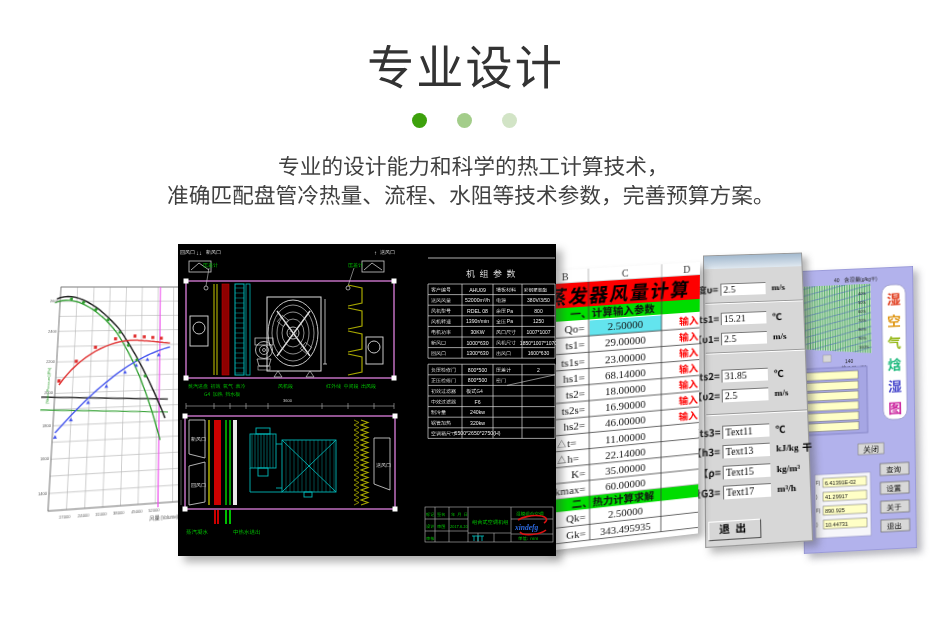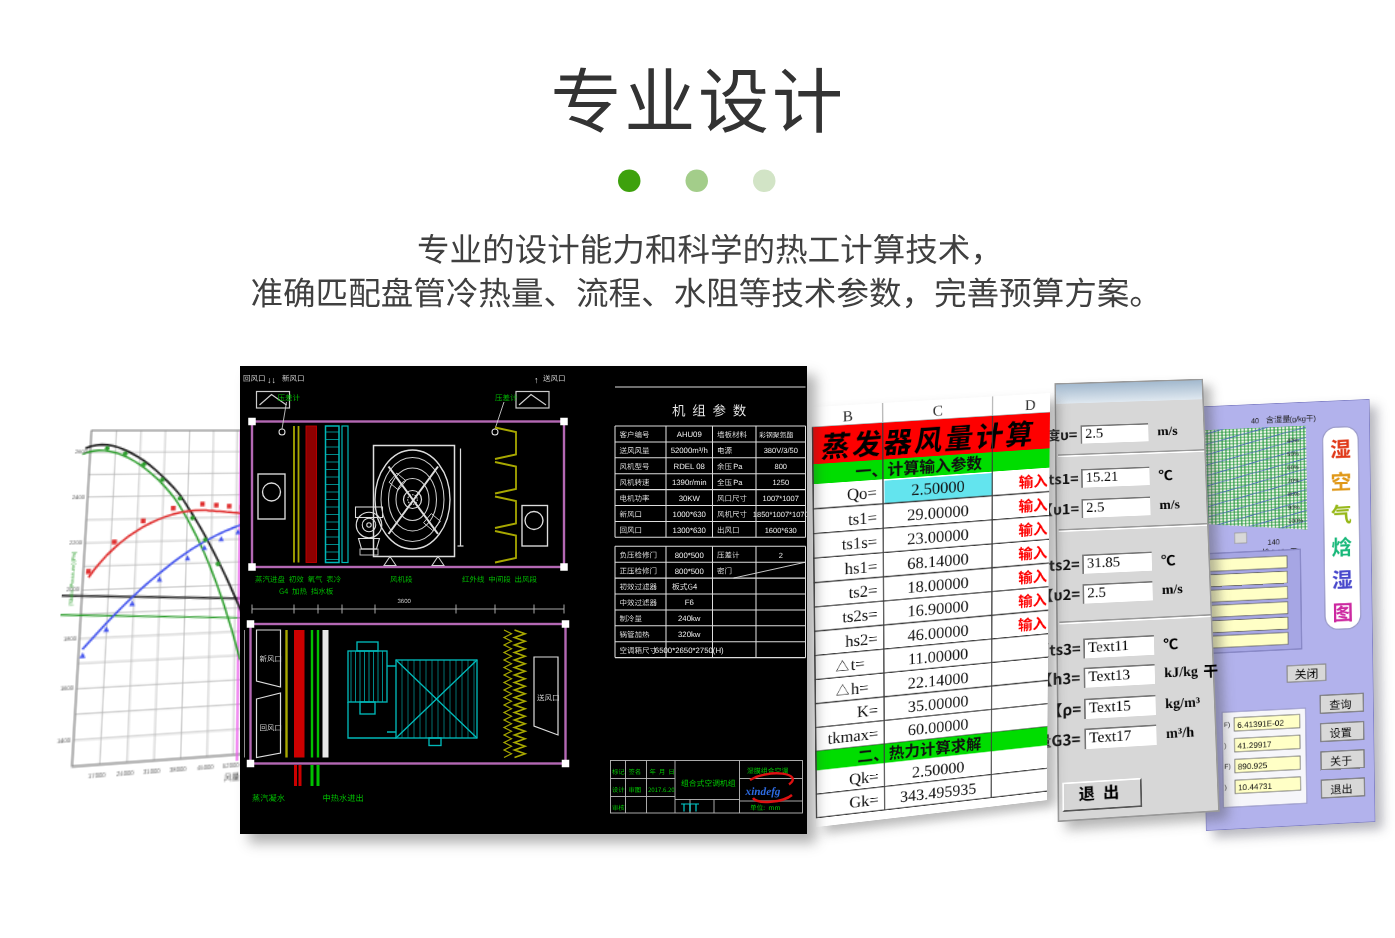--- a/index.html
+++ b/index.html
@@ -327,21 +327,21 @@
       <text x="3" y="185" font-size="4" fill="#555">1600</text>
       <text x="3" y="218" font-size="4" fill="#555">1400</text>
       <g fill="#444" transform="translate(118.0 249.0) scale(0.00550 -0.00550)">
         <use href="#r38" x="0"></use>
         <use href="#r23" x="1000"></use>
       </g>
       <text x="130" y="249" font-size="4.6" fill="#555">(Volume)m³/h</text>
       <text x="8" y="130" font-size="4" fill="#2e9e2e" transform="rotate(-90 8 130)">(Static Pressure)(Pa)</text>
     </svg>
   </div>
-<div style="position:absolute;left:160px;top:244px;z-index:4;box-shadow:6px 6px 8px rgba(60,60,60,.4)">
+<div style="position:absolute;left:178px;top:244px;z-index:4;box-shadow:6px 6px 8px rgba(60,60,60,.4)">
     <svg width="378" height="312" viewBox="0 0 378 312" font-family="Liberation Sans, sans-serif">
       <rect width="378" height="312" fill="#000"></rect>
       <rect x="8" y="37" width="208" height="97" fill="none" stroke="#b468b4" stroke-width="1.6"></rect>
       <rect x="5.5" y="34.5" width="5" height="5" fill="#fff"></rect>
       <rect x="213.5" y="34.5" width="5" height="5" fill="#fff"></rect>
       <rect x="5.5" y="131.5" width="5" height="5" fill="#fff"></rect>
       <rect x="213.5" y="131.5" width="5" height="5" fill="#fff"></rect>
       <g fill="#ddd" transform="translate(2.0 10.0) scale(0.00500 -0.00500)">
         <use href="#r39" x="0"></use>
         <use href="#r38" x="1000"></use>

